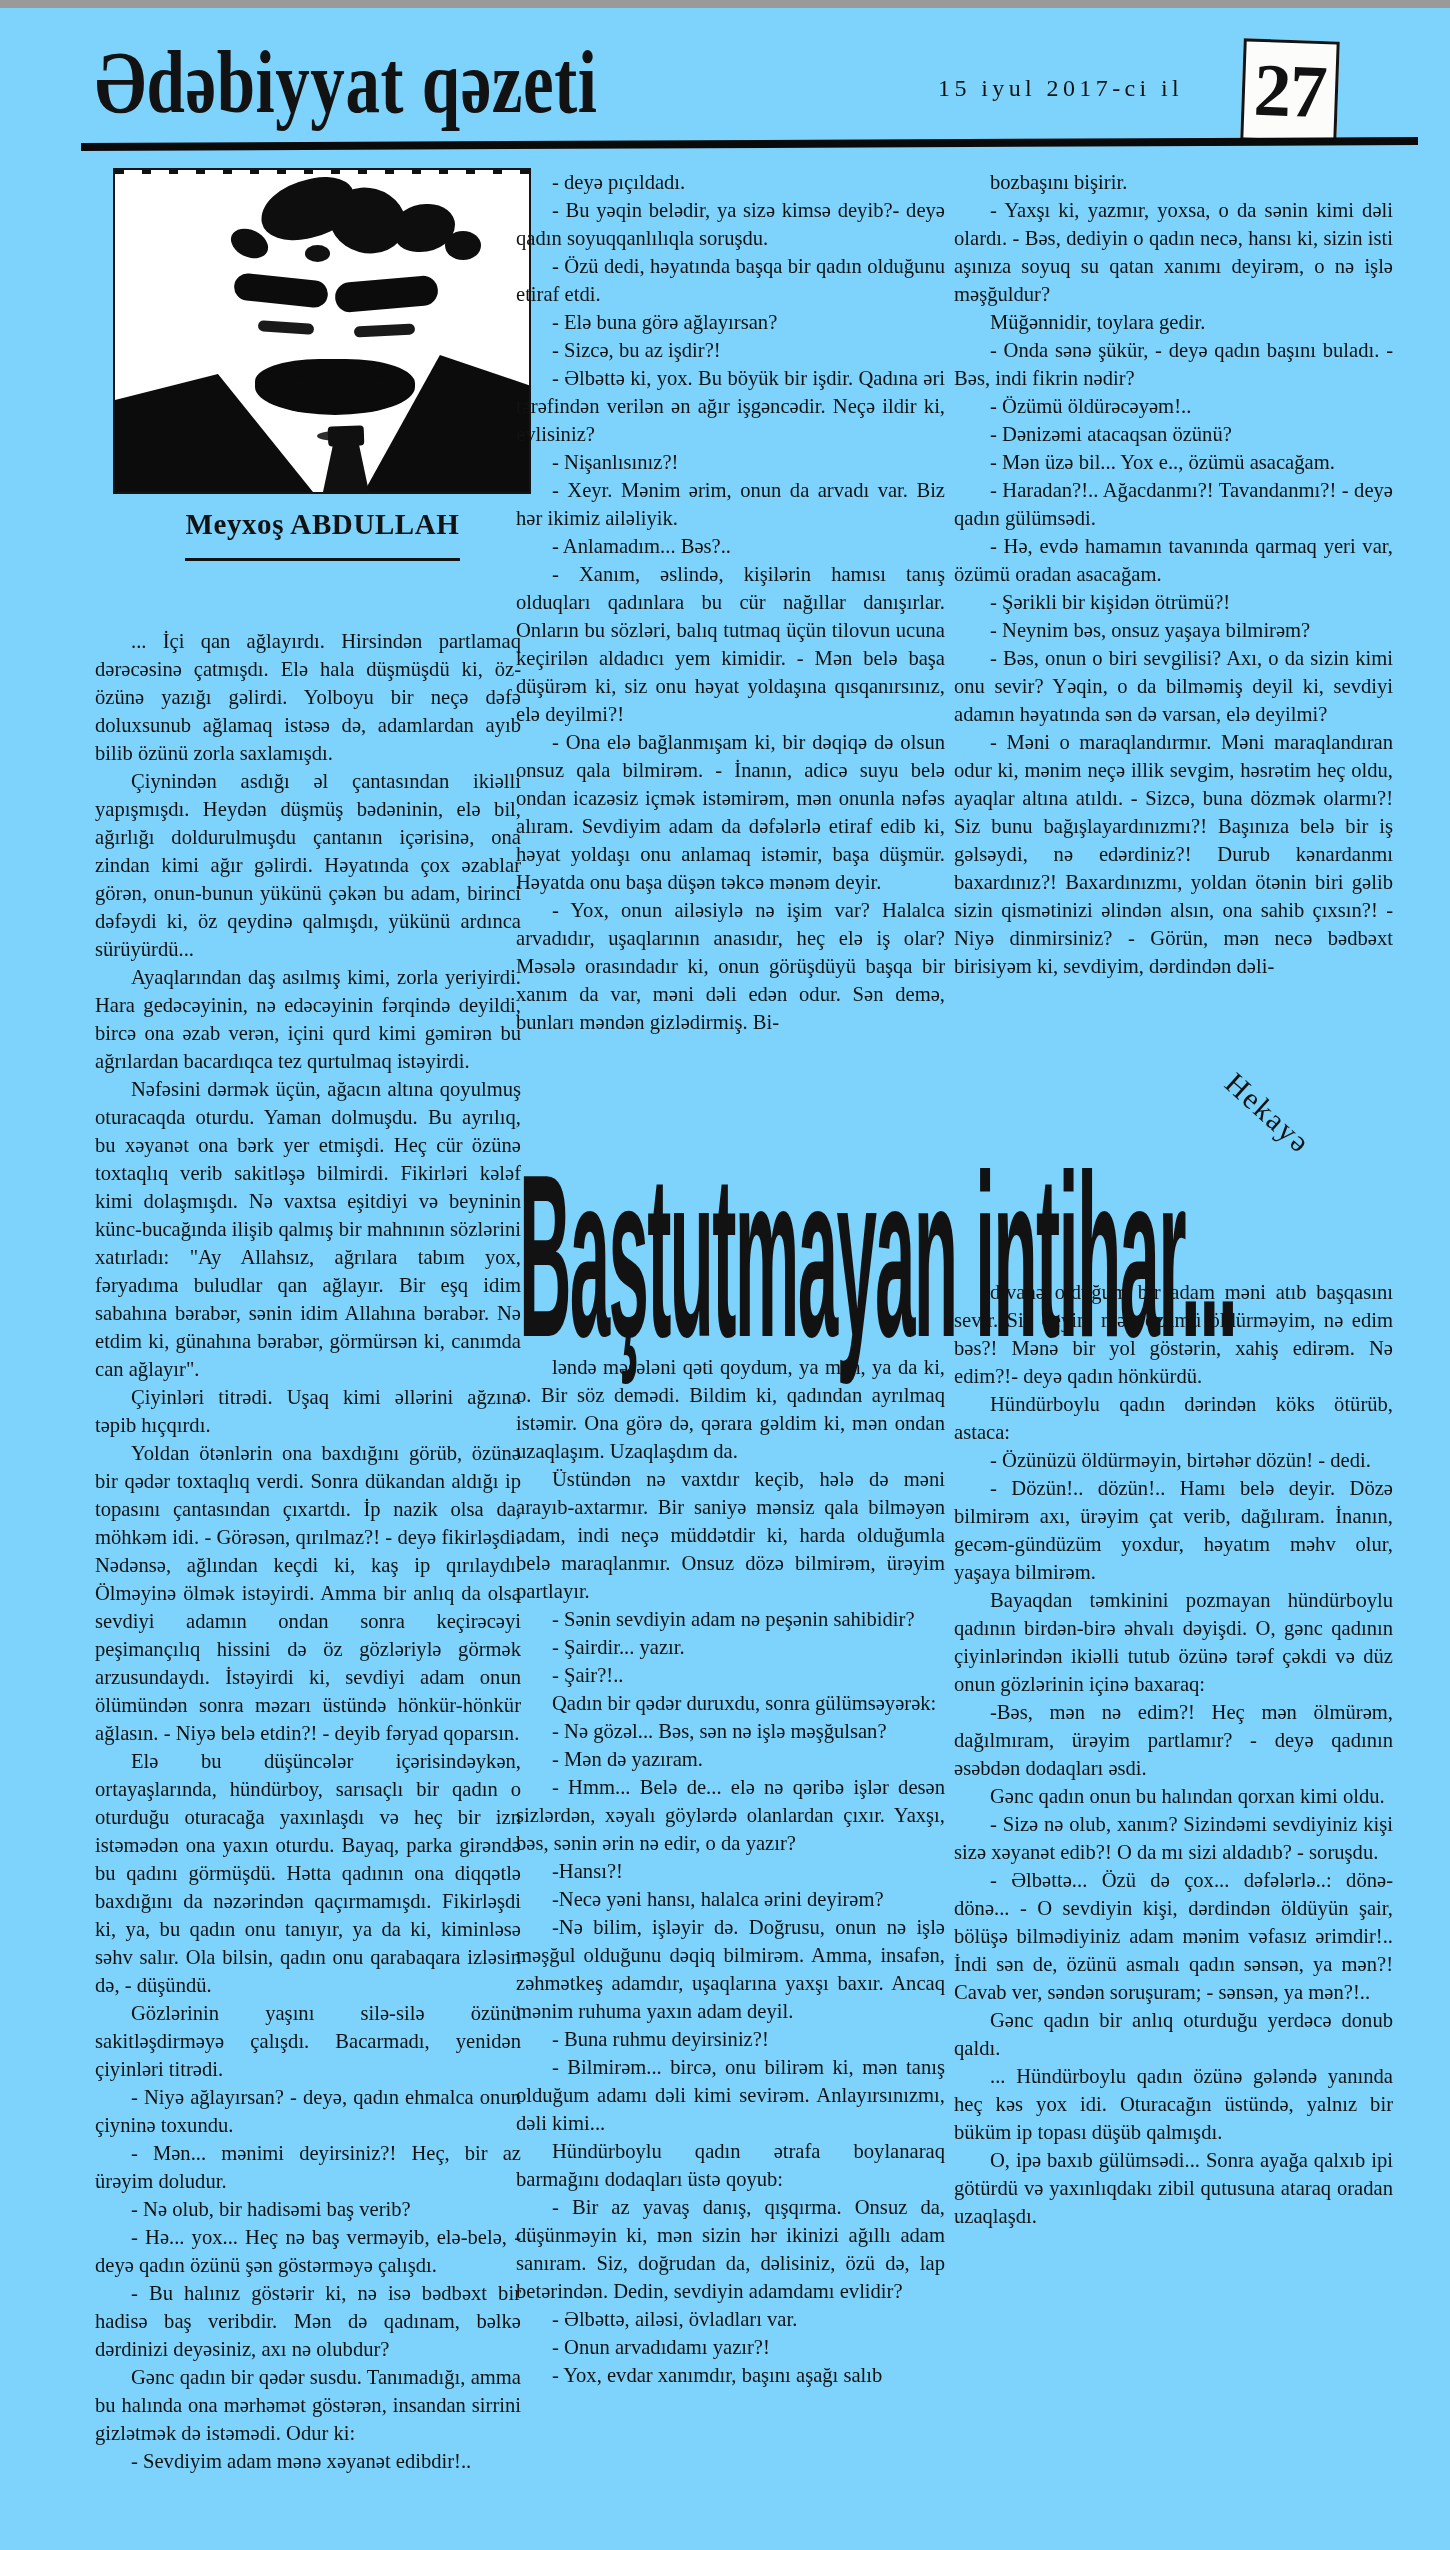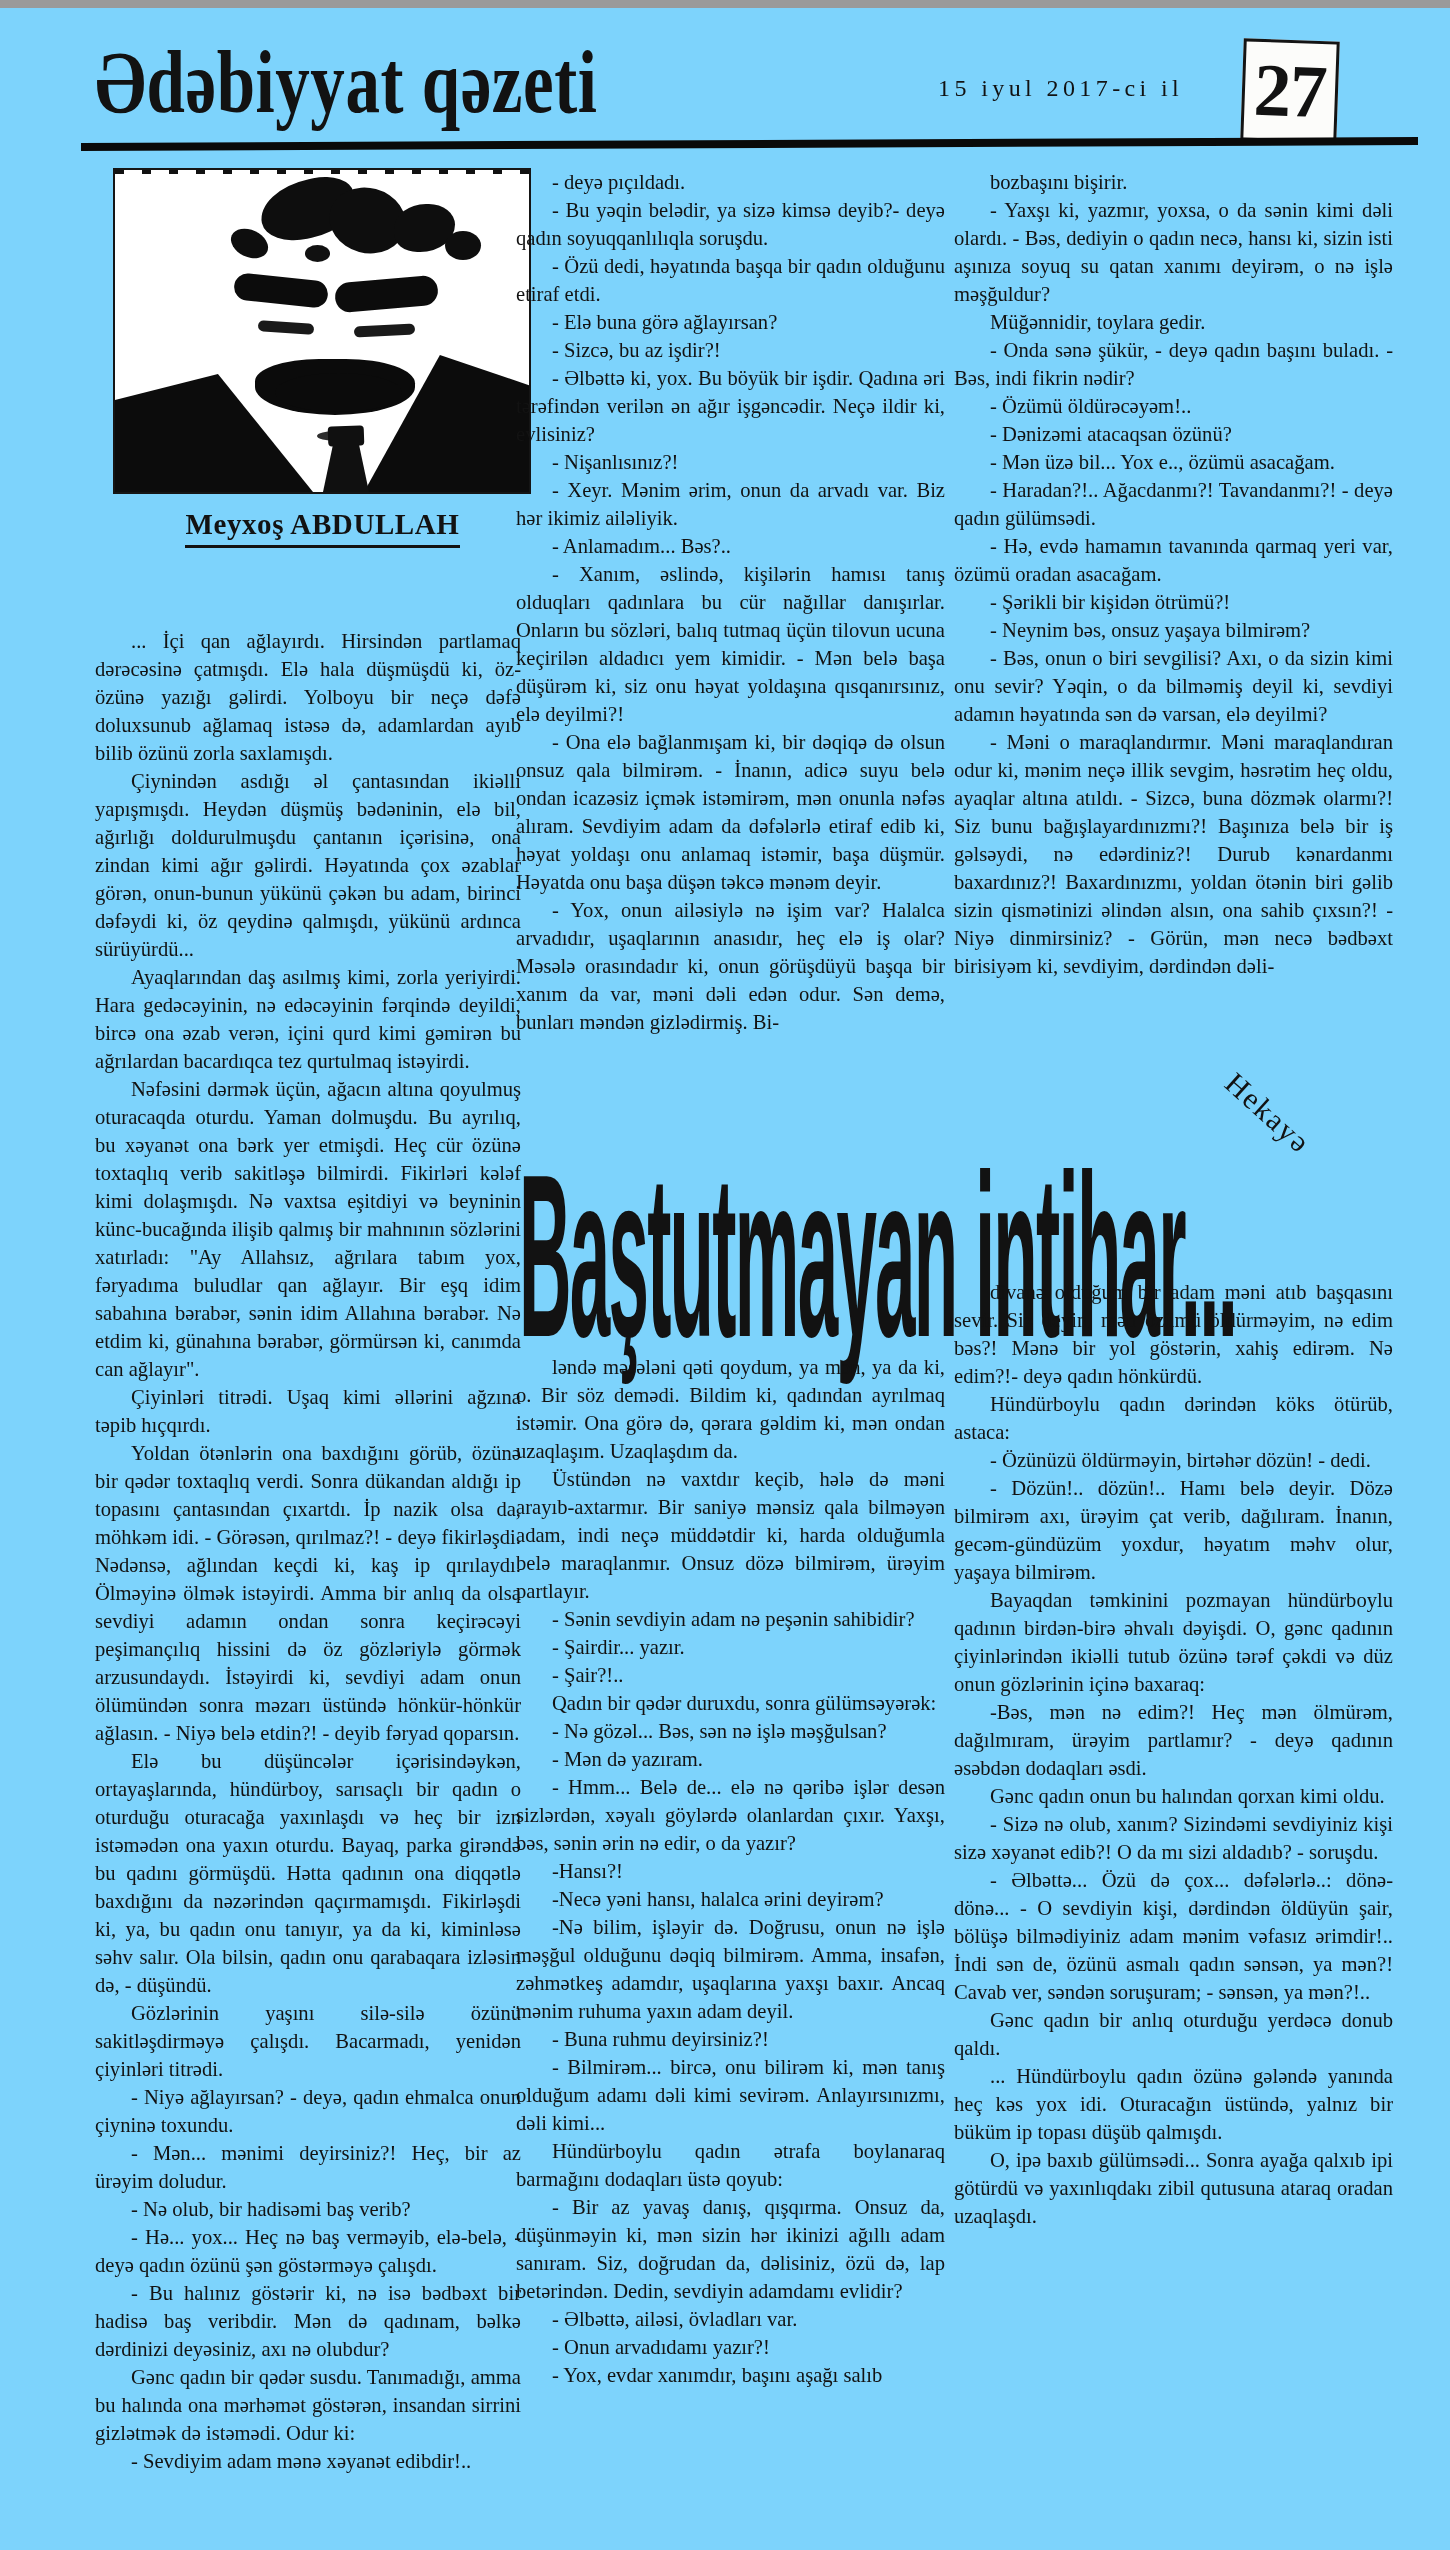--- a/index.html
+++ b/index.html
@@ -82,21 +82,21 @@
   .ph-tie-knot {left:213px;top:256px;width:36px;height:20px;background:#101010;border-radius:3.8px;transform:rotate(-2deg);}
   .ph-tie {left:208px;top:274px;width:46px;height:48px;background:#101010;
     clip-path:polygon(22% 0, 78% 0, 100% 100%, 0 100%);}
 
   .author-caption {
     position:absolute; left:113px; top:500px;
     width:419px; text-align:center;
     font-size:29px; font-weight:bold;
     letter-spacing:0.6px;
   }
-  .author-caption span {border-bottom:3.8px solid #121212; padding-bottom:5px;}
+  .author-caption span {border-bottom:3.8px solid #121212; padding-bottom:18px;}
 
   
   .col {
     position:absolute;
     font-size:20.6px; line-height:28px;
     text-align:justify;
     overflow:hidden;
   }
   .col p.para {margin:0; text-indent:36px;}
   .col1    {left:95px;  top:619px;  width:426px; height:1878px;}

